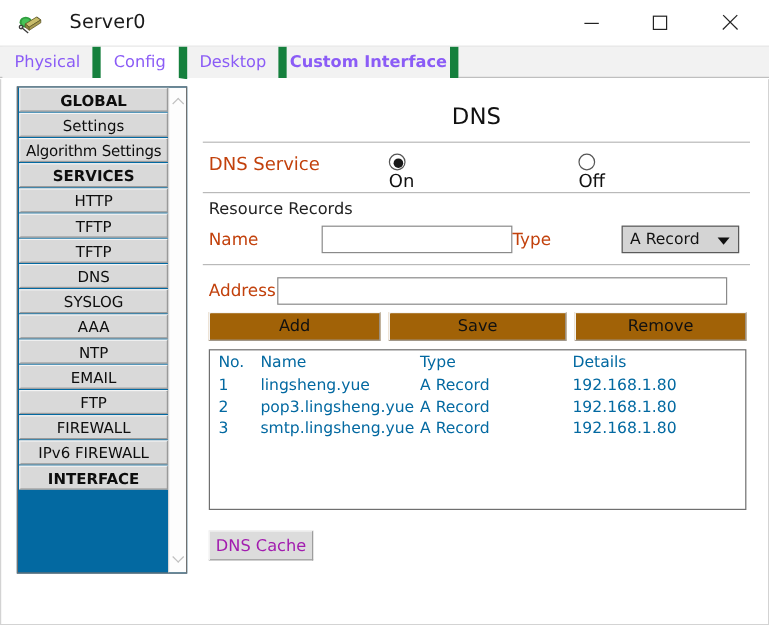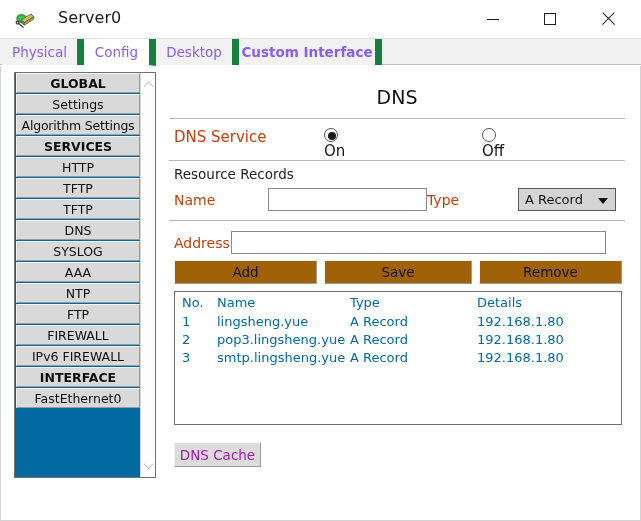--- a/index.html
+++ b/index.html
@@ -361,33 +361,33 @@
         <div class="side-item">
             <span>SYSLOG</span>
           </div>
         <div class="side-item">
             <span>AAA</span>
           </div>
         <div class="side-item">
             <span>NTP</span>
           </div>
         <div class="side-item">
+            <span>EMAIL</span>
+          </div>
+        <div class="side-item">
             <span>FTP</span>
           </div>
         <div class="side-item">
             <span>FIREWALL</span>
           </div>
         <div class="side-item">
             <span>IPv6 FIREWALL</span>
           </div>
         <div class="side-item hdr">
             <span>INTERFACE</span>
-          </div>
-        <div class="side-item">
-            <span>FastEthernet0</span>
           </div>
       </div>
 
       <div class="side-scrollbar">
         <div class="sb-arrow up">
           <span class="chev up"></span>
         </div>
         <div class="sb-arrow down">
           <span class="chev down"></span>
         </div>

